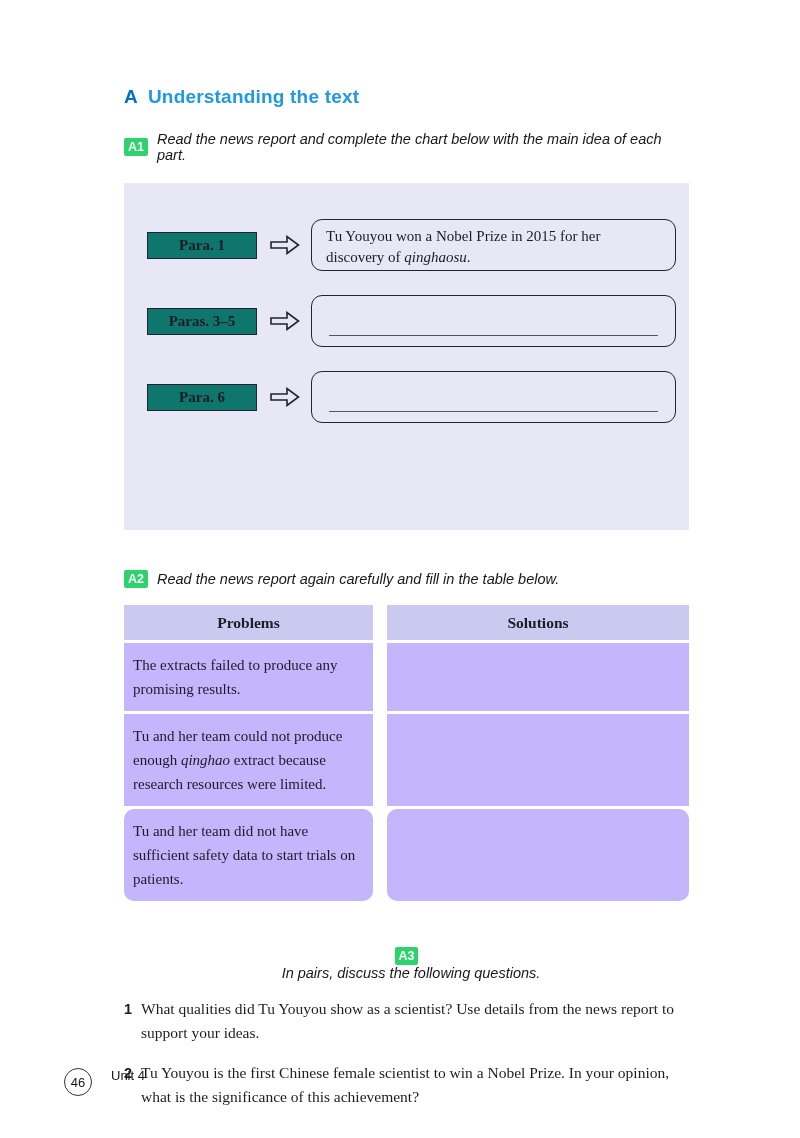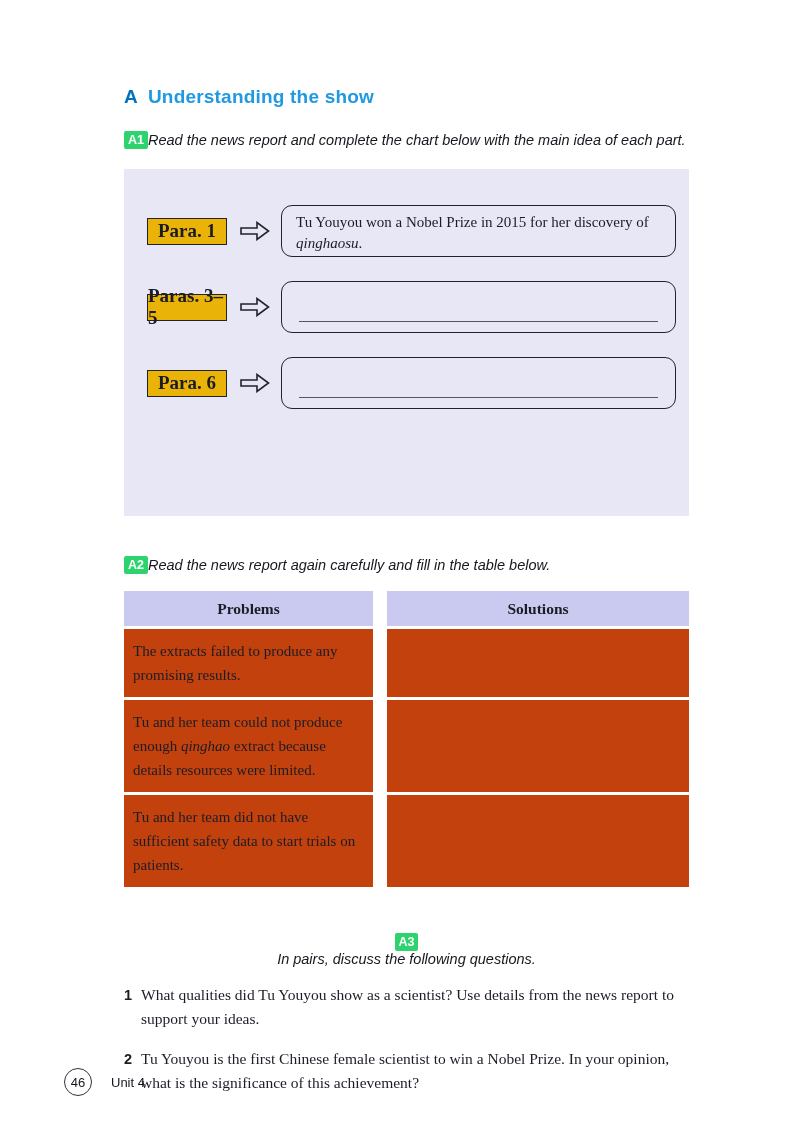--- a/index.html
+++ b/index.html
@@ -18,78 +18,78 @@
   .a1-row { margin-top: 23px; }
   .a2-row { margin-top: 40px; }
   .a3-row { margin-top: 46px; flex-direction: column; }
   .badge {
     flex: 0 0 auto; background: #2fd36e; color: #ffffff;
     font-family: "Liberation Sans", sans-serif; font-weight: bold; font-size: 12.5px;
     padding: 2px 4px; border-radius: 2px; line-height: 14px;
   }
   .instruction {
     font-family: "Liberation Sans", sans-serif; font-style: italic; font-size: 14.5px;
-    color: #17171f; 
+    color: #17171f; margin-left: 9px;
   }
 
   
   .chart-panel {
     margin-top: 20px; height: 347px; background: #e7e7f6;
     padding: 36px 13px 0 23px;
   }
   .chart-row { display: flex; align-items: center; height: 52px; margin-bottom: 24px; }
   .para-box {
-    width: 80px; height: 27px; border: 1.5px solid #23232d;
+    width: 110px; height: 27px; border: 1.5px solid #23232d;
     display: flex; align-items: center; justify-content: center;
-    font-weight: bold; font-size: 19px; flex: 0 0 auto; background: #eab308;
+    font-weight: bold; font-size: 15px; flex: 0 0 auto; background: #0f766e;
   }
   .arrow-wrap { flex: 0 0 auto; margin: 0 11px 0 13px; display: flex; align-items: center; }
   .idea-box {
     flex: 1 1 auto; height: 52px; border: 1.6px solid #23232d; border-radius: 11px;
     padding: 6px 14px; font-size: 15px; line-height: 21px; position: relative;
     background: #e7e7f6;
   }
   .blank-line { position: absolute; left: 17px; right: 17px; bottom: 10px; border-bottom: 1.3px solid #55555f; }
   .it { font-style: italic; }
 
   
   .fill-table { margin-top: 17px; }
   .trow { display: flex; gap: 14px; margin-bottom: 3px; }
   .tcell-l { width: 249px; flex: 0 0 auto; }
   .tcell-r { flex: 1 1 auto; }
   .thead-cell {
     background: #cacaf0; height: 35px; display: flex; align-items: center; justify-content: center;
     font-weight: bold; font-size: 15.5px;
   }
-  .tbody-cell { background: #c2410c; padding: 10px 6px 10px 9px; font-size: 15px; line-height: 24px; }
+  .tbody-cell { background: #c4b5fd; padding: 10px 6px 10px 9px; font-size: 15px; line-height: 24px; }
   .row-1 .tbody-cell { min-height: 67px; }
   .row-2 .tbody-cell { min-height: 89px; }
-  .row-3 .tbody-cell { min-height: 91px; }
+  .row-3 .tbody-cell { min-height: 91px; border-radius: 10px; }
 
   
   .questions { margin-top: 15px; }
   .question { display: flex; margin-top: 16px; font-size: 15.5px; line-height: 24px; }
   .q-num { flex: 0 0 auto; width: 17px; font-family: "Liberation Sans", sans-serif; font-weight: bold; font-size: 14.5px; line-height: 24px; }
   .q-text { flex: 1 1 auto; }
 
   
-  .footer { position: absolute; left: 64px; top: 1068px; display: flex; align-items: center; font-family: "Liberation Sans", sans-serif; }
+  .footer { position: absolute; left: 64px; top: 1068px; display: flex; align-items: flex-start; font-family: "Liberation Sans", sans-serif; }
   .page-circle {
     width: 28px; height: 28px; border: 1.4px solid #33333b; border-radius: 50%;
     display: flex; align-items: center; justify-content: center; font-size: 13px; color: #17171f;
   }
   .unit-label { margin-left: 19px; font-size: 13px; color: #17171f; }
 </style>
 </head>
 <body>
 
 <div class="content">
 
   <div class="section-title">
-    <span class="section-letter">A</span><span class="section-name">Understanding the show</span>
+    <span class="section-letter">A</span><span class="section-name">Understanding the text</span>
   </div>
 
   <div class="activity-row a1-row">
     <span class="badge">A1</span>
     <span class="instruction">Read the news report and complete the chart below with the main idea of each part.</span>
   </div>
 
   <div class="chart-panel">
 
     <div class="chart-row">
@@ -148,21 +148,21 @@
       <div class="tcell-r thead-cell">Solutions</div>
     </div>
     <div class="trow row-1">
       <div class="tcell-l tbody-cell">
         <span>The extracts failed to produce any promising results.</span><span class="it"></span><span></span>
       </div>
       <div class="tcell-r tbody-cell"><span></span></div>
     </div>
     <div class="trow row-2">
       <div class="tcell-l tbody-cell">
-        <span>Tu and her team could not produce enough </span><span class="it">qinghao</span><span> extract because details resources were limited.</span>
+        <span>Tu and her team could not produce enough </span><span class="it">qinghao</span><span> extract because research resources were limited.</span>
       </div>
       <div class="tcell-r tbody-cell"><span></span></div>
     </div>
     <div class="trow row-3">
       <div class="tcell-l tbody-cell">
         <span>Tu and her team did not have sufficient safety data to start trials on patients.</span><span class="it"></span><span></span>
       </div>
       <div class="tcell-r tbody-cell"><span></span></div>
     </div>
   </div>

